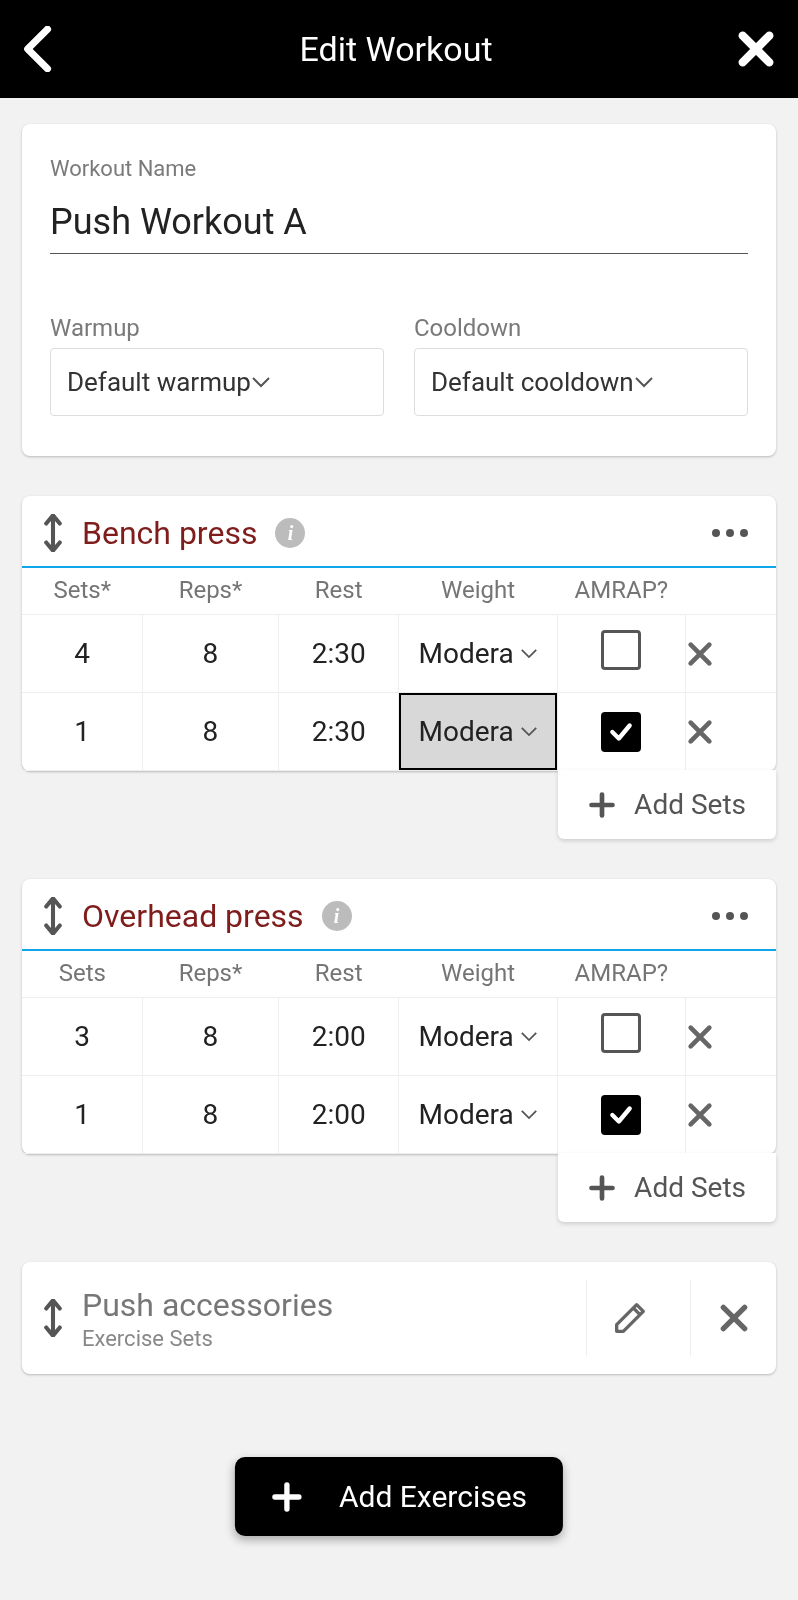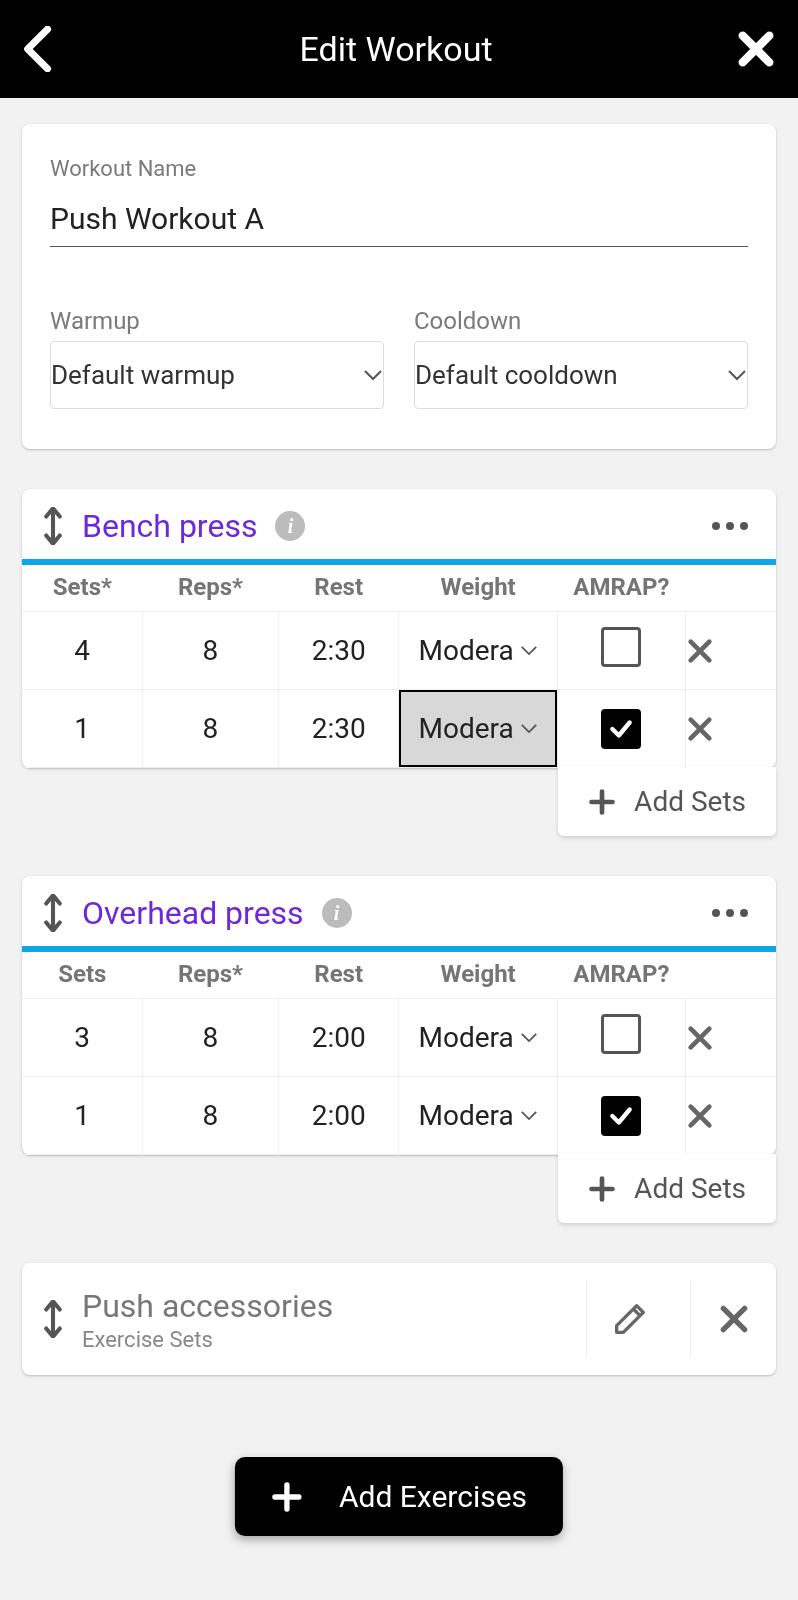--- a/index.html
+++ b/index.html
@@ -35,66 +35,66 @@
   .config-card { padding: 32px 28px 40px 28px; }
   .field-label {
     font-size: 22px;
     color: #7a7a7a;
     margin-bottom: 14px;
   }
   .text-input {
     width: 100%;
     border: none;
     border-bottom: 1px solid #555;
-    font-size: 30px;
+    font-size: 36px;
     padding: 6px 0 10px 0;
     color: #222;
     outline: none;
     font-family: inherit;
     background: transparent;
   }
   .dropdown-row { display:flex; gap:30px; margin-top: 60px;}
   .dropdown-col { flex:1; }
   .dropdown-label { font-size: 24px; color:#7a7a7a; margin-bottom: 6px; }
   .dropdown {
     border: 1px solid #ddd;
     border-radius: 4px;
-    padding: 18px 0;
+    padding: 18px 16px;
     display:flex;
     align-items:center;
-    justify-content:space-between;
+    justify-content:flex-start;
     font-size: 26px;
     color:#333;
     cursor:pointer;
   }
   .exercise-card { }
   .exercise-header {
     display:flex;
     align-items:center;
     padding: 18px 20px 14px 20px;
     gap:18px;
   }
-  .exercise-title { font-size: 32px; color:#6d28d9; flex:0 0 auto;}
+  .exercise-title { font-size: 32px; color:#7f1d1d; flex:0 0 auto;}
   .info-badge {
     width:30px; height:30px; border-radius:50%;
     background:#bcbcbc; color:#fff;
     display:flex;align-items:center;justify-content:center;
     font-size:20px; font-weight:bold; font-style:italic; font-family: Georgia, serif;
   }
   .spacer { flex:1; }
   .more-dots { display:flex; gap:6px; cursor:pointer; padding: 8px;}
   .more-dots span { width:8px;height:8px;border-radius:50%;background:#555;display:block;}
   table.sets {
     width:100%;
     border-collapse: collapse;
   }
   table.sets th {
-    font-weight:700; font-size:24px; color:#757575;
+    font-weight:400; font-size:24px; color:#757575;
     padding: 8px 0 10px 0;
-    border-top: 6px solid #0ea5e9;
+    border-top: 2px solid #0ea5e9;
   }
   table.sets td {
     border: 1px solid #eee;
     text-align:center;
     font-size: 28px;
     color:#222;
     height: 78px;
     padding: 0;
   }
   table.sets tr td:first-child { border-left:none; }

